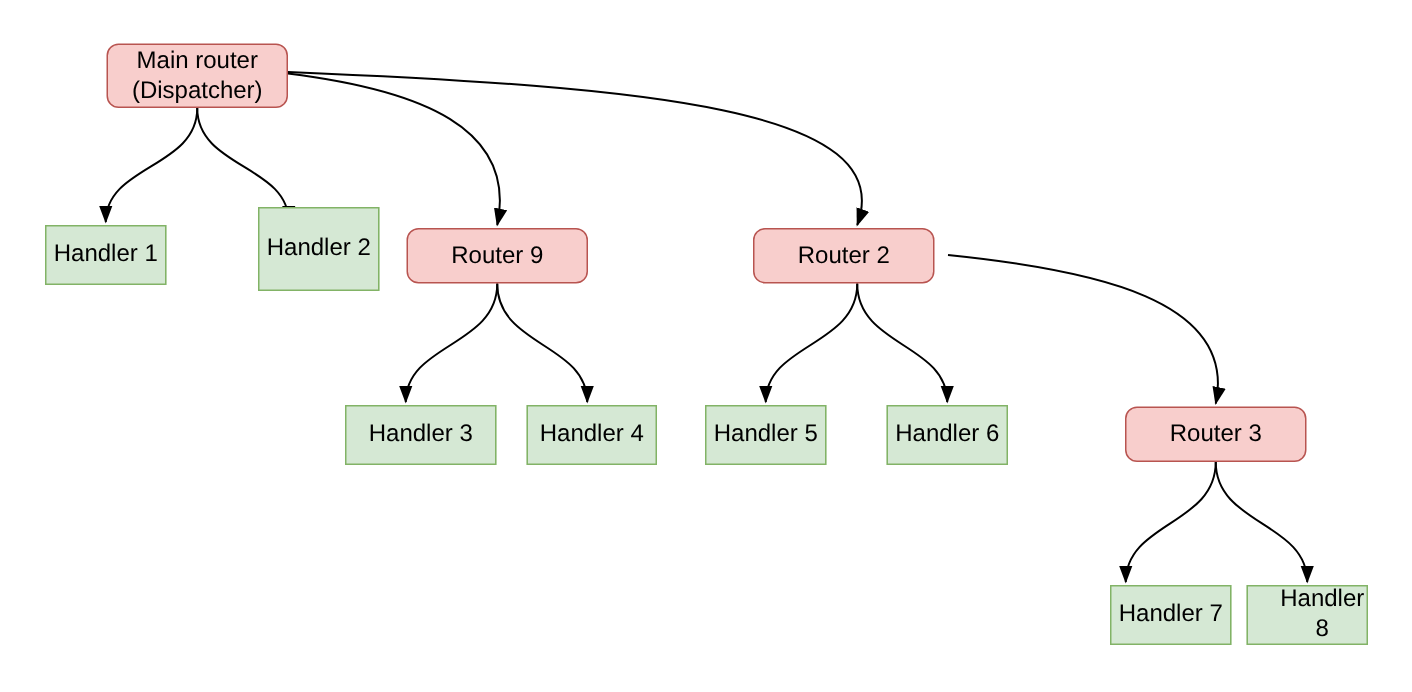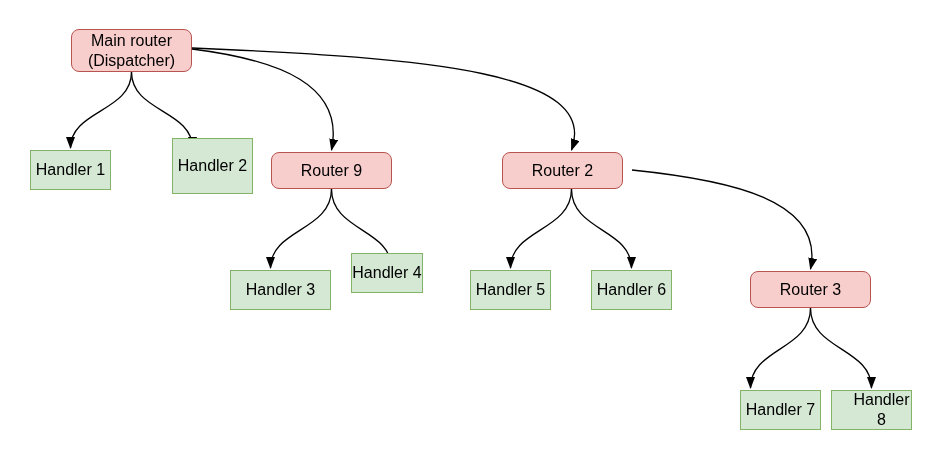--- a/index.html
+++ b/index.html
@@ -40,21 +40,21 @@
     align-items: center;
   }
   .node .label { white-space: pre-line; }
   
   .n-main   { left: 71px;  top: 29px;  width: 121px; height: 43px; }
   .n-h1     { left: 30px;  top: 150px; width: 81px;  height: 40px; }
   .n-h2     { left: 152px; top: 138px; width: 81px;  height: 56px; margin-left: 20px; }
   .n-r1     { left: 271px; top: 152px; width: 121px; height: 37px; }
   .n-r2     { left: 502px; top: 152px; width: 121px; height: 37px; }
   .n-h3     { left: 230px; top: 270px; width: 101px;  height: 40px; }
-  .n-h4     { left: 351px; top: 253px; width: 72px;  height: 40px; }
+  .n-h4     { left: 351px; top: 270px; width: 87px;  height: 40px; }
   .n-h5     { left: 470px; top: 270px; width: 81px;  height: 40px; }
   .n-h6     { left: 591px; top: 270px; width: 81px;  height: 40px; }
   .n-r3     { left: 750px; top: 271px; width: 121px; height: 37px; justify-content: center; }
   .n-h7     { left: 740px; top: 390px; width: 81px;  height: 40px; }
   .n-h8     { left: 831px; top: 390px; width: 81px;  height: 40px; padding-left: 20px; }
 </style>
 </head>
 <body>
 
 <div class="canvas">

